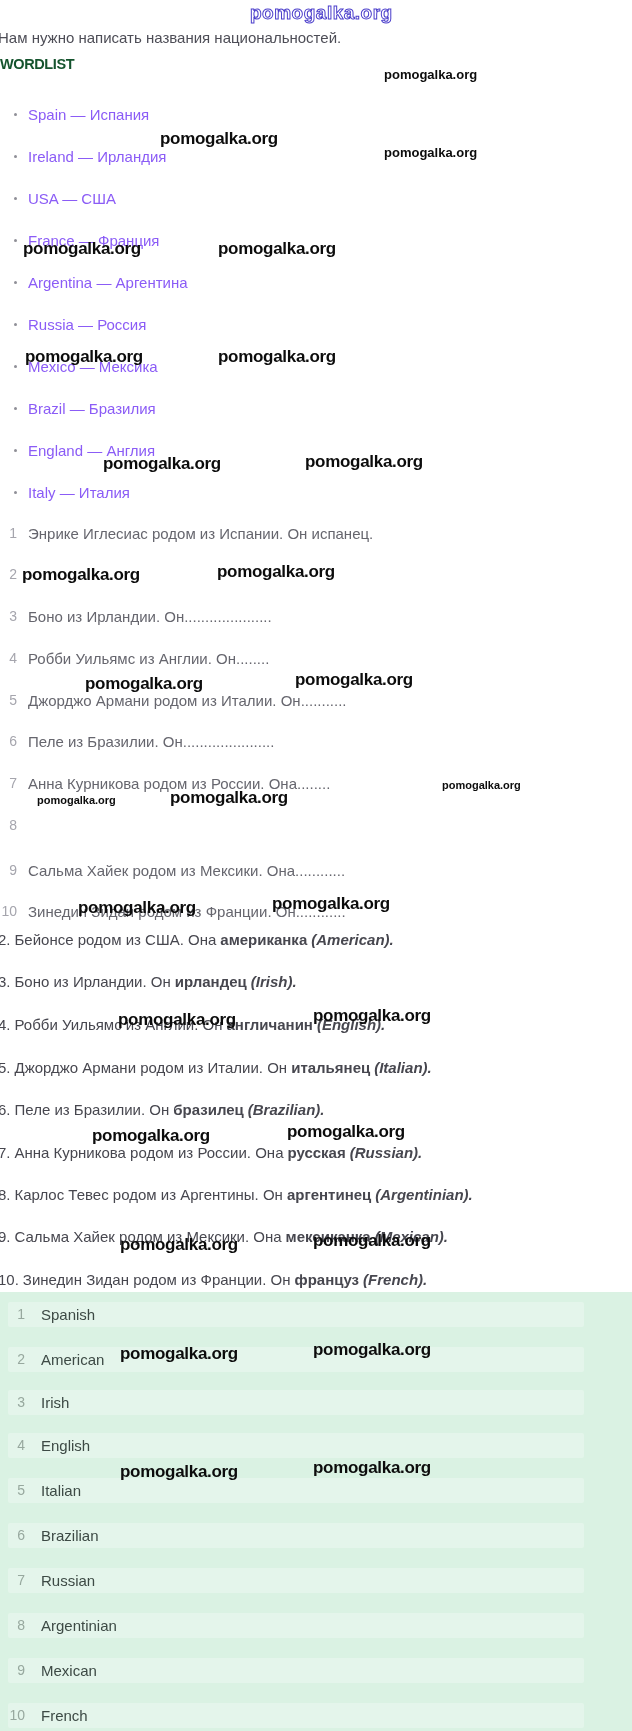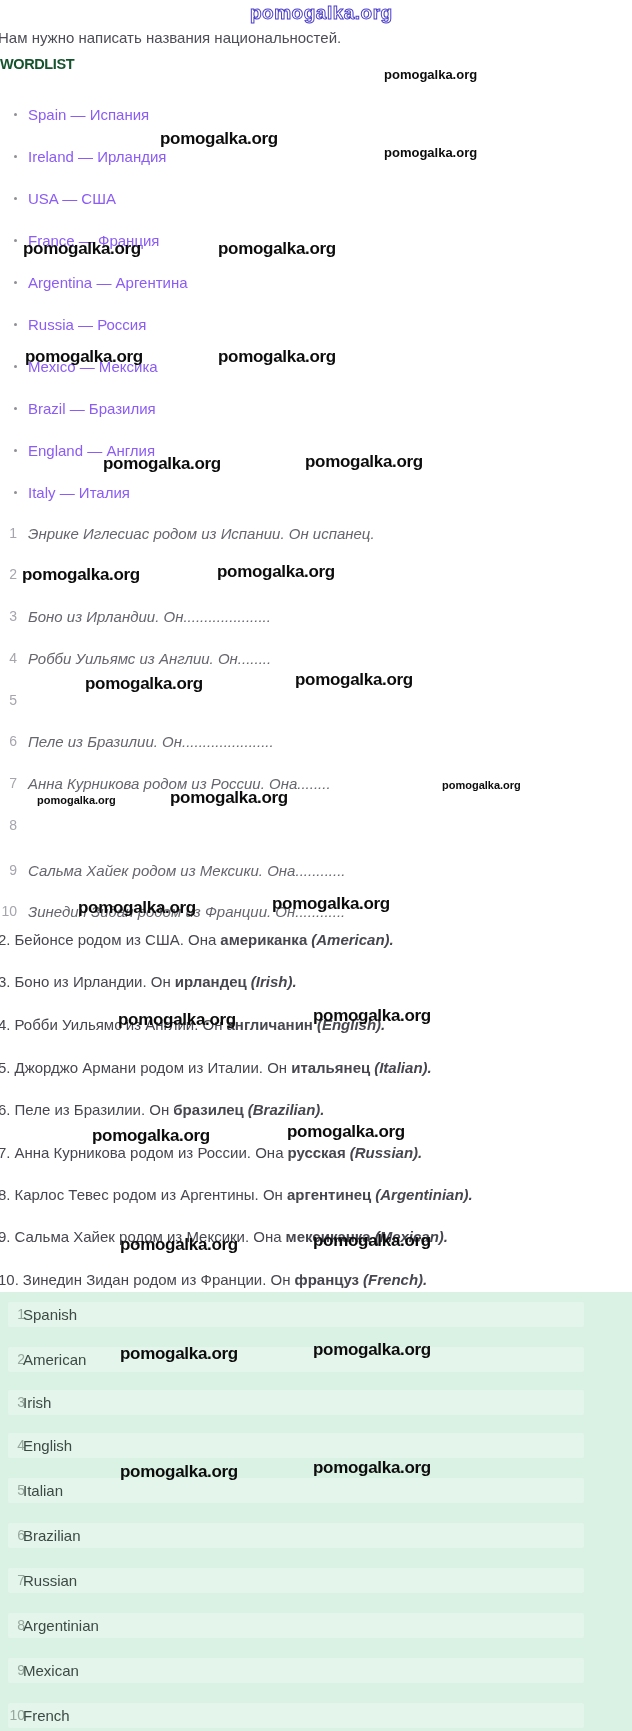--- a/index.html
+++ b/index.html
@@ -30,40 +30,40 @@
   .wordlist-title{position:absolute;left:0;top:56px;font-size:14.5px;font-weight:800;color:#14532d;letter-spacing:-.4px;}
 
   
   .wl-row{position:absolute;left:0;height:20px;font-size:15px;color:#8b5cf6;}
   .wl-bullet{position:absolute;left:14px;top:7px;width:3px;height:3px;border-radius:50%;background:#8f8f97;}
   .wl-text{margin-left:28px;}
 
   
   .ex-row{position:absolute;left:0;height:20px;font-size:15px;color:#66666e;}
   .ex-num{position:absolute;left:0;width:17px;text-align:right;font-size:14px;color:#a5a5ad;}
-  .ex-text{margin-left:28px;font-style:italic;}
+  .ex-text{margin-left:28px;}
 
   
   .ans-row{position:absolute;left:-2px;height:20px;font-size:15px;color:#47474f;white-space:nowrap;}
   .ans-row span{margin-right:4px;}
   .ans-b{font-weight:700;}
   .ans-bi{font-weight:700;font-style:italic;}
 
   
   .answer-box{
     position:absolute;left:0;top:1292px;width:632px;height:439px;
     background:#daf2e3;
   }
   .g-row{position:absolute;left:0;width:632px;height:26px;font-size:15px;color:#3d4a45;}
   .g-row::before{
     content:"";position:absolute;left:8px;top:-4px;width:576px;height:25px;
     background:rgba(255,255,255,.28);border-radius:2px;
   }
   .g-num{position:absolute;left:0;width:25px;text-align:right;font-size:14px;color:#97a89e;}
-  .g-label{margin-left:23px;position:relative;}
+  .g-label{margin-left:41px;position:relative;}
 </style>
 </head>
 <body>
 
 <div id="page">
 
   <div class="intro">Нам нужно написать названия национальностей.</div>
   <div class="wordlist-title">WORDLIST</div>
 
   <div class="wl-row" style="top:106px"><span class="wl-bullet"></span><span class="wl-text">Spain — Испания</span></div>
@@ -74,21 +74,21 @@
   <div class="wl-row" style="top:316px"><span class="wl-bullet"></span><span class="wl-text">Russia — Россия</span></div>
   <div class="wl-row" style="top:358px"><span class="wl-bullet"></span><span class="wl-text">Mexico — Мексика</span></div>
   <div class="wl-row" style="top:400px"><span class="wl-bullet"></span><span class="wl-text">Brazil — Бразилия</span></div>
   <div class="wl-row" style="top:442px"><span class="wl-bullet"></span><span class="wl-text">England — Англия</span></div>
   <div class="wl-row" style="top:484px"><span class="wl-bullet"></span><span class="wl-text">Italy — Италия</span></div>
 
   <div class="ex-row" style="top:525px"><span class="ex-num">1</span><span class="ex-text">Энрике Иглесиас родом из Испании. Он испанец.</span></div>
   <div class="ex-row" style="top:566px"><span class="ex-num">2</span></div>
   <div class="ex-row" style="top:608px"><span class="ex-num">3</span><span class="ex-text">Боно из Ирландии. Он.....................</span></div>
   <div class="ex-row" style="top:650px"><span class="ex-num">4</span><span class="ex-text">Робби Уильямс из Англии. Он........</span></div>
-  <div class="ex-row" style="top:692px"><span class="ex-num">5</span></div>
+  <div class="ex-row" style="top:692px"><span class="ex-num">5</span><span class="ex-text">Джорджо Армани родом из Италии. Он...........</span></div>
   <div class="ex-row" style="top:733px"><span class="ex-num">6</span><span class="ex-text">Пеле из Бразилии. Он......................</span></div>
   <div class="ex-row" style="top:775px"><span class="ex-num">7</span><span class="ex-text">Анна Курникова родом из России. Она........</span></div>
   <div class="ex-row" style="top:817px"><span class="ex-num">8</span></div>
   <div class="ex-row" style="top:862px"><span class="ex-num">9</span><span class="ex-text">Сальма Хайек родом из Мексики. Она............</span></div>
   <div class="ex-row" style="top:903px"><span class="ex-num">10</span><span class="ex-text">Зинедин Зидан родом из Франции. Он............</span></div>
 
   <div class="ans-row" style="top:931px"><span>2.</span><span>Бейонсе родом из США. Она</span><span class="ans-b">американка</span><span class="ans-bi">(American).</span></div>
   <div class="ans-row" style="top:973px"><span>3.</span><span>Боно из Ирландии. Он</span><span class="ans-b">ирландец</span><span class="ans-bi">(Irish).</span></div>
   <div class="ans-row" style="top:1016px"><span>4.</span><span>Робби Уильямс из Англии. Он</span><span class="ans-b">англичанин</span><span class="ans-bi">(English).</span></div>
   <div class="ans-row" style="top:1059px"><span>5.</span><span>Джорджо Армани родом из Италии. Он</span><span class="ans-b">итальянец</span><span class="ans-bi">(Italian).</span></div>

